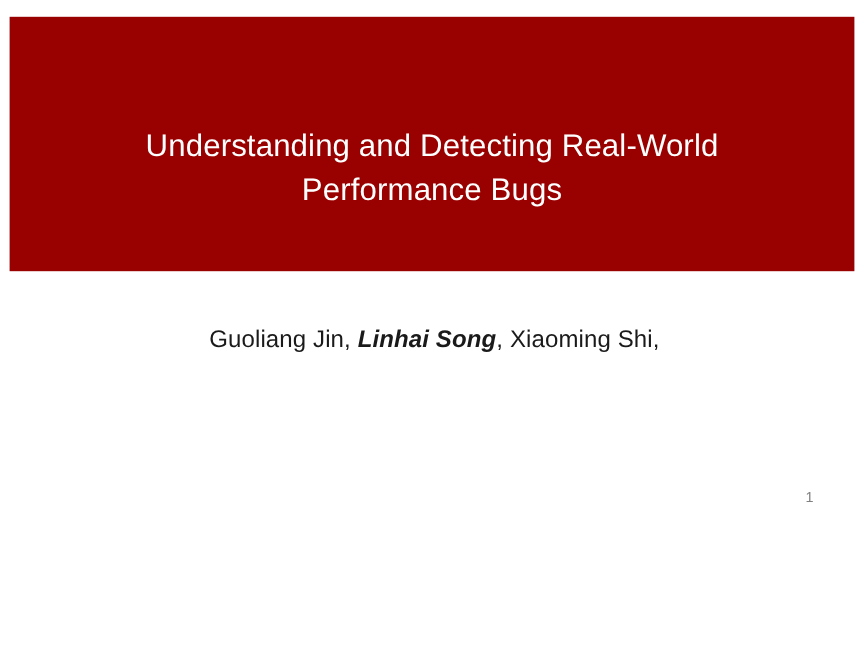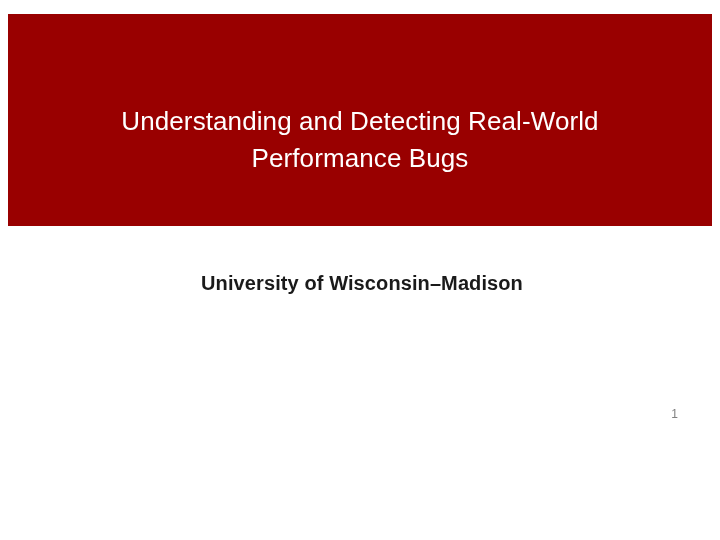--- a/index.html
+++ b/index.html
@@ -81,18 +81,18 @@
 </head>
 <body>
 
 <div class="slide">
 
   <div class="title-band">
     <h1 class="title-text">Understanding and Detecting Real-World Performance Bugs</h1>
   </div>
 
   <div class="authors-block">
-    <p class="author-line l3 semibold">University of Wisconsin–Madison</p>
+    <p class="author-line l1"><span>Guoliang Jin, </span><span class="bold-name">Linhai Song</span><span>, Xiaoming Shi,</span></p>
   </div>
 
   <div class="page-number">1</div>
 
 </div>
 
 </body></html>

